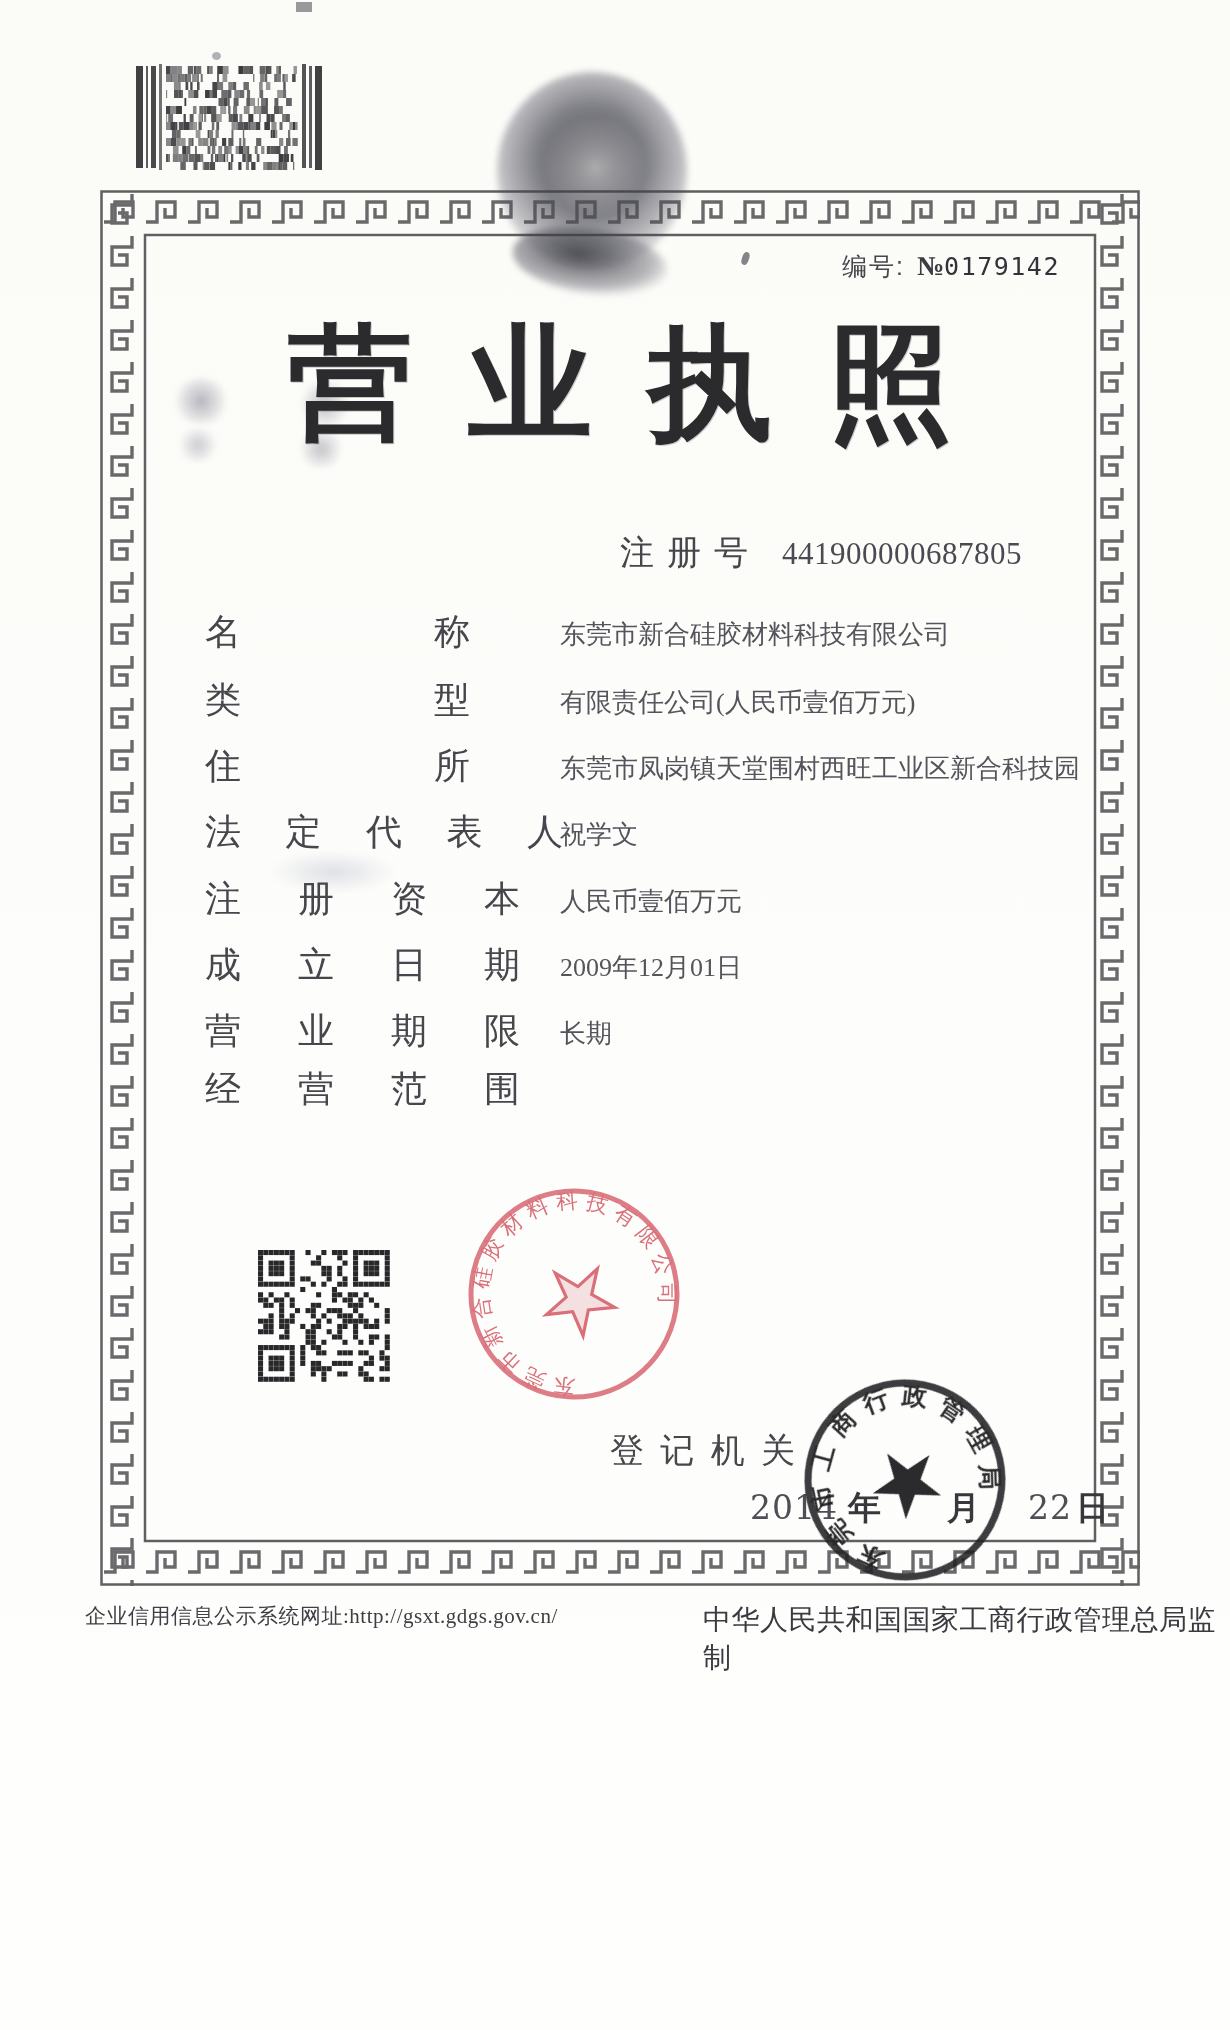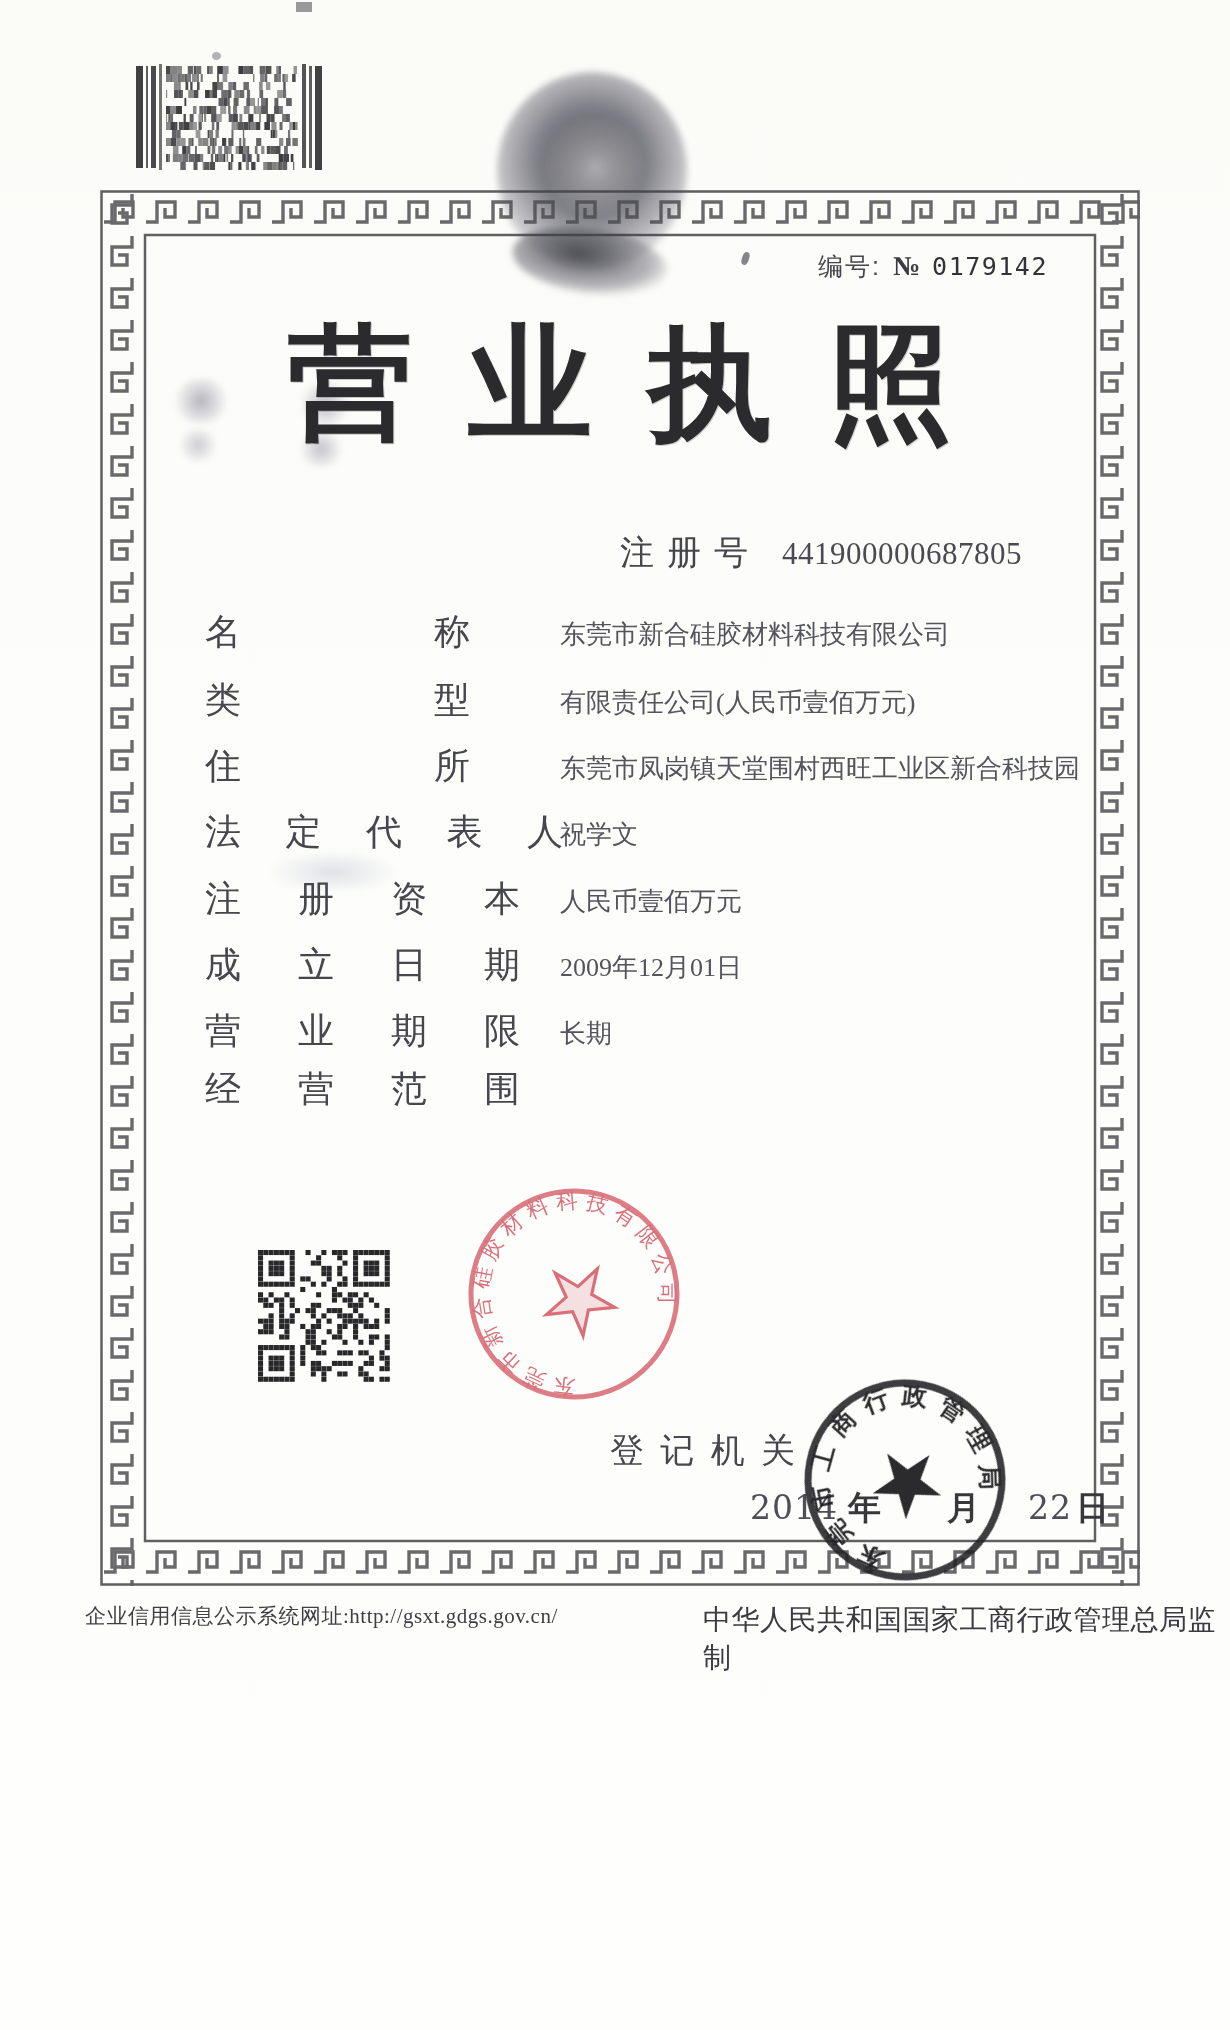--- a/index.html
+++ b/index.html
@@ -19,24 +19,24 @@
   .emblem-core { position:absolute; left:540px; top:118px; width:110px; height:98px; border-radius:50%;
     background:radial-gradient(circle, rgba(244,244,242,.55) 0%, rgba(0,0,0,0) 70%); filter:blur(2px); }
   .emblem-base { position:absolute; left:512px; top:228px; width:156px; height:66px; border-radius:50%;
     background:radial-gradient(ellipse at 42% 42%, rgba(58,58,66,.85) 0%, rgba(105,105,115,.45) 58%, rgba(0,0,0,0) 76%);
     filter:blur(3px); transform:rotate(8deg); }
 
   
   .frame { position:absolute; left:100px; top:190px; opacity:.82; filter:blur(.3px); }
 
   
-  .serial { position:absolute; left:818px; top:250px; display:flex; align-items:baseline; color:#3c3c42; }
+  .serial { position:absolute; left:842px; top:250px; display:flex; align-items:baseline; color:#3c3c42; }
   .serial-label { font-size:25px; letter-spacing:2px; font-family:"Liberation Sans",sans-serif; color:#46464c; }
   .serial-no { font-size:27px; font-weight:bold; margin-left:12px; }
-  .serial-num { font-size:25px; margin-left:12px; letter-spacing:1.5px; color:#323238;
+  .serial-num { font-size:25px; margin-left:0; letter-spacing:1.5px; color:#323238;
     font-family:"DejaVu Sans Mono", monospace; }
 
   
   .title { position:absolute; left:100px; top:312px; width:1040px; text-align:center;
     font-size:124px; line-height:1.15; font-weight:bold; font-family:"Liberation Sans",sans-serif;
     letter-spacing:56px; padding-left:56px; color:#2b2b2e; text-shadow:1px 1px 0 rgba(110,110,115,.35); }
 
   
   .regline { position:absolute; left:620px; top:530px; display:flex; align-items:baseline; }
   .reg-label { width:128px; font-size:34px; color:#45454c; }

